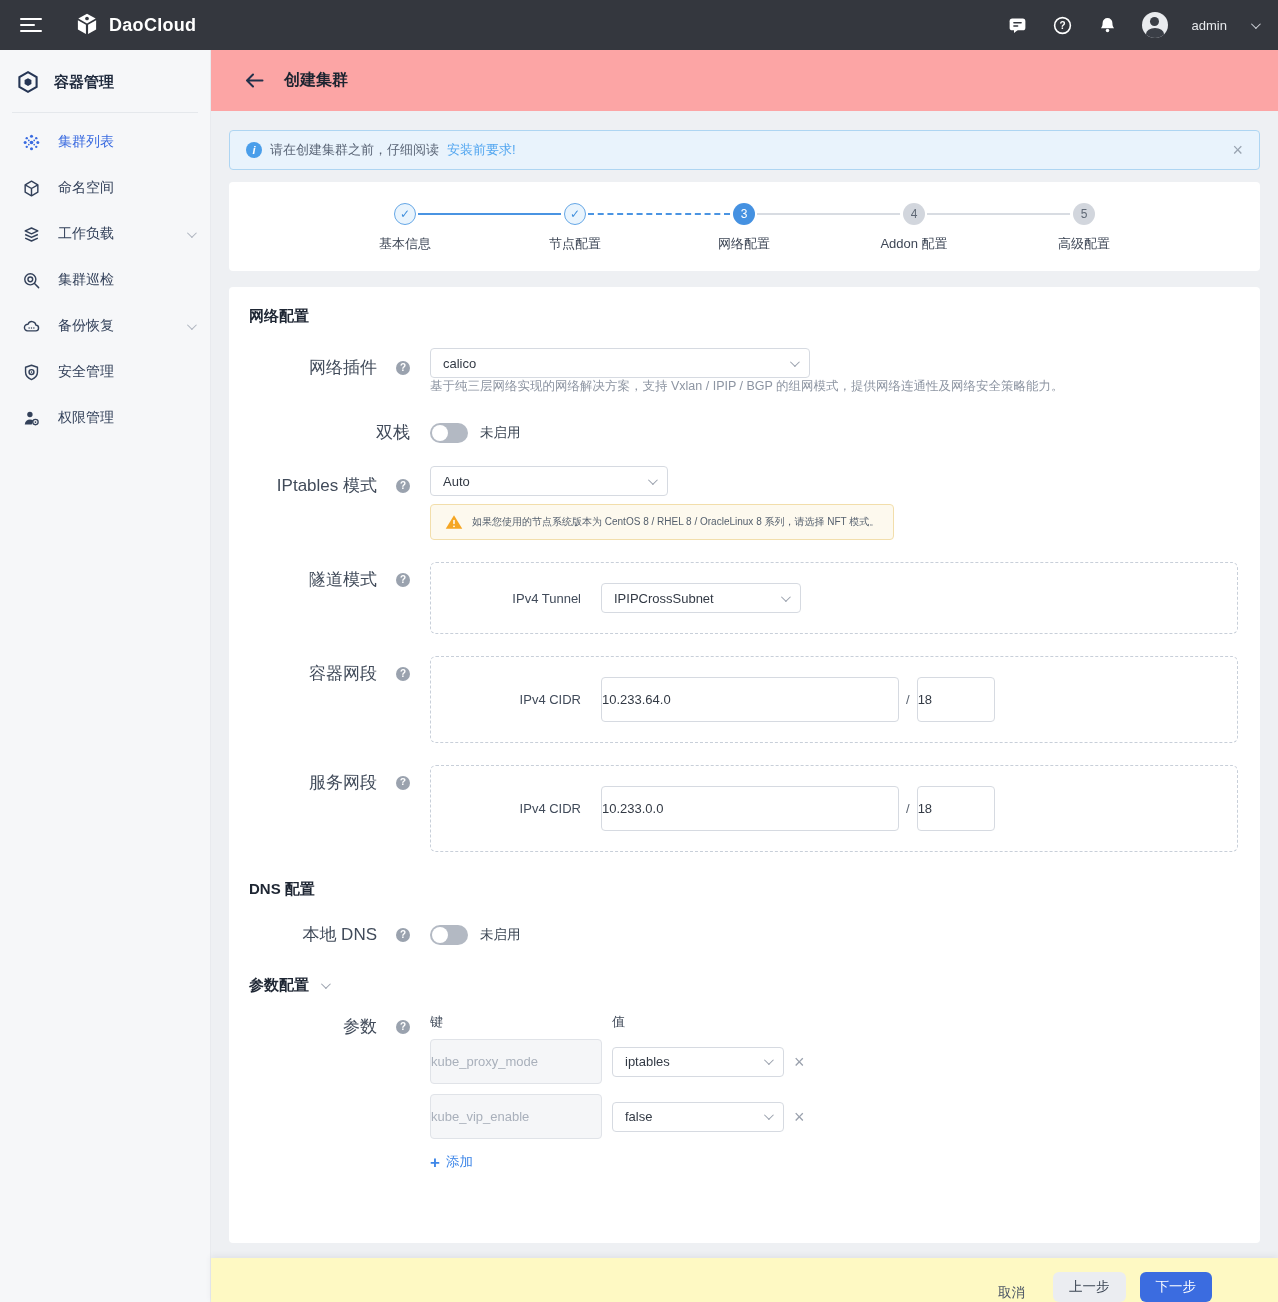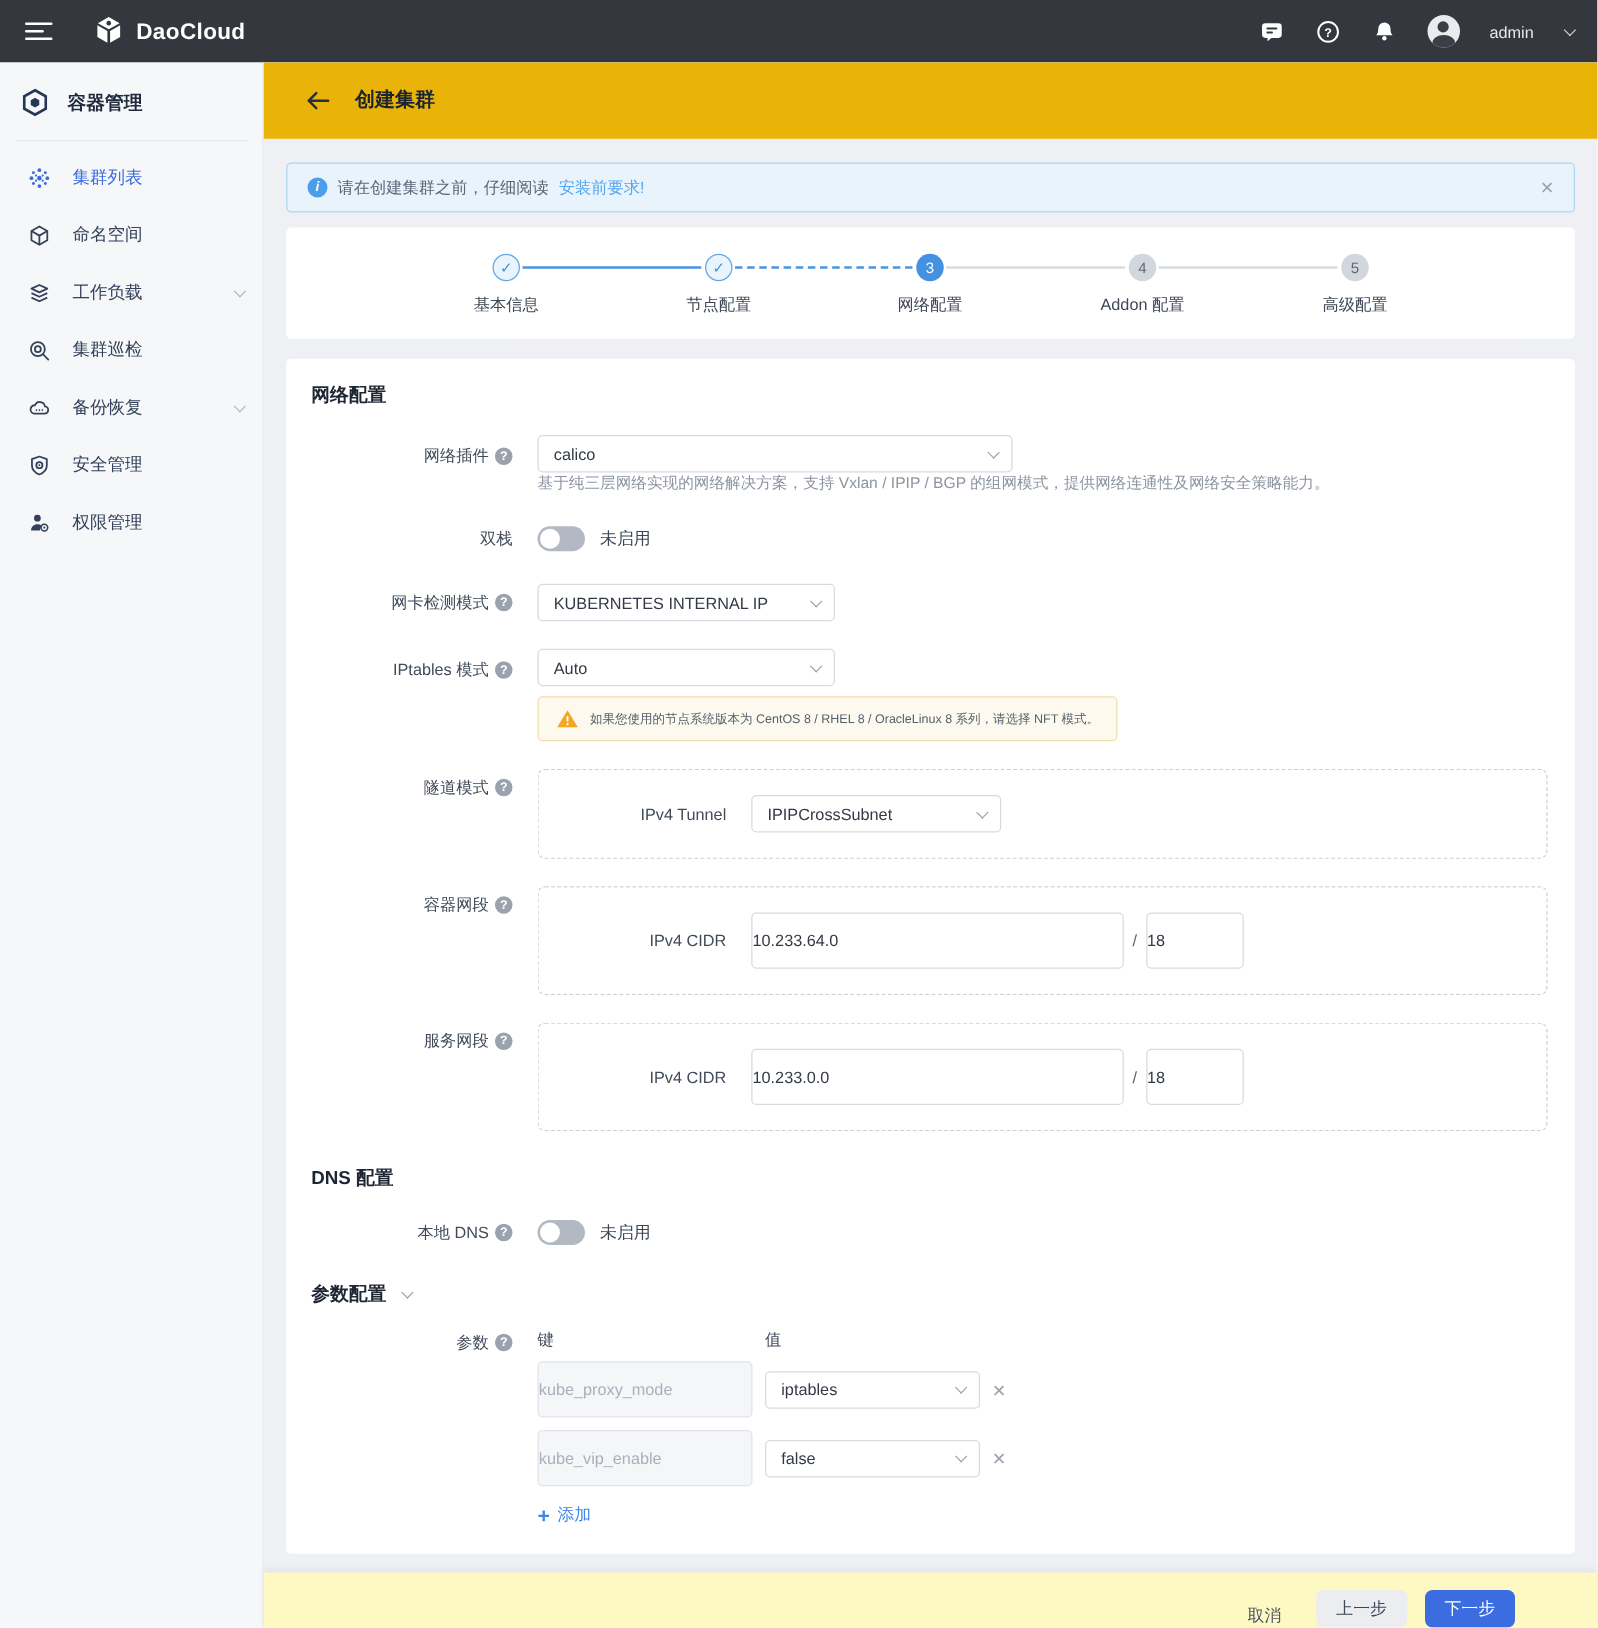--- a/index.html
+++ b/index.html
@@ -29,21 +29,21 @@
   .side-divider { height:1px; background:#e5e8ec; margin:0 12px; }
   .side-nav { padding-top:6px; }
   .side-item { height:46px; display:flex; align-items:center; padding:0 16px 0 22px; cursor:pointer; color:#33415a; font-size:14px; }
   .side-item .sicon { width:19px; height:19px; margin-right:17px; display:flex; align-items:center; justify-content:center; color:#33415a; }
   .side-item.active, .side-item.active .sicon { color:#3a6be0; }
   .side-item .slabel { flex:1; }
   .side-item .chev { border-color:#aeb4bf; }
 
   
   .main { flex:1; display:flex; flex-direction:column; background:#eef0f3; }
-  .titlebar { height:61px; background:#eab308; display:flex; align-items:center; padding:0 0 0 34px; gap:20px; }
+  .titlebar { height:61px; background:#fca5a5; display:flex; align-items:center; padding:0 0 0 34px; gap:20px; }
   .back-btn { cursor:pointer; display:flex; align-items:center; }
   .page-title { font-size:16px; font-weight:bold; color:#1c2430; }
   .content { flex:1; padding:19px 18px 0 18px; overflow:hidden; }
 
   
   .banner { height:40px; background:#e9f3fc; border:1px solid #aed5f2; border-radius:4px; display:flex; align-items:center; padding:0 16px; font-size:13px; color:#5a6576; gap:8px; }
   .info-ic { width:16px; height:16px; border-radius:50%; background:#4a9eea; color:#fff; font-size:11px; font-weight:bold; font-style:italic; display:flex; align-items:center; justify-content:center; flex:none; }
   .info-ic::before { content:"i"; }
   .banner a { color:#54a7f0; text-decoration:none; cursor:pointer; }
   .banner-close { margin-left:auto; color:#9aa5b2; font-size:18px; cursor:pointer; line-height:1; }
@@ -62,21 +62,21 @@
   .step-line { position:absolute; top:31px; height:0; }
   .step-line.solid-blue { border-top:2px solid #4a94e2; }
   .step-line.dashed-blue { border-top:2px dashed #4a94e2; }
   .step-line.gray { border-top:2px solid #d8dce2; }
   .step-label { position:absolute; top:53px; width:140px; text-align:center; font-size:13px; color:#3e4756; }
 
   
   .sec-title { font-size:15px; font-weight:bold; color:#1e2633; display:flex; align-items:center; gap:12px; }
   .row { display:flex; align-items:center; margin-top:26px; }
   .row.start { align-items:flex-start; }
-  .lbl { width:181px; flex:none; display:flex; justify-content:flex-end; align-items:center; gap:5px; padding-right:20px; font-size:13px; color:#414b5a; }
+  .lbl { width:181px; flex:none; display:flex; justify-content:flex-end; align-items:center; gap:19px; padding-right:20px; font-size:17px; color:#414b5a; }
   .help { width:14px; height:14px; border-radius:50%; background:#9aa2ae; color:#fff; font-size:10px; font-weight:bold; display:flex; align-items:center; justify-content:center; flex:none; cursor:pointer; }
   .help::before { content:"?"; }
   .select { height:30px; border:1px solid #d6dae1; border-radius:4px; background:#fff; display:flex; align-items:center; justify-content:space-between; padding:0 12px; font-size:13px; color:#333a45; cursor:pointer; }
   .select .chev { border-color:#9aa1ad; }
   .input { height:45px; border:1px solid #d6dae1; border-radius:4px; padding:0 0; font-size:13px; color:#333a45; font-family:inherit; background:#fff; }
   .helper { font-size:12.5px; color:#8d95a2; margin-top:0; }
   .warn { display:inline-flex; align-items:center; gap:9px; background:#fdf9ee; border:1px solid #f2deab; border-radius:4px; padding:9px 14px; font-size:10px; color:#55606e; margin-top:8px; }
   .toggle { width:38px; height:20px; border-radius:10px; background:#b3b9c3; position:relative; cursor:pointer; flex:none; }
   .toggle::after { content:""; position:absolute; width:16px; height:16px; border-radius:50%; background:#fff; top:2px; left:2px; }
   .toggle-state { margin-left:12px; font-size:13.5px; color:#3c4654; }
@@ -315,30 +315,20 @@
         </div>
 
         <div class="row">
           <div class="lbl">
             <span>双栈</span>
           </div>
           <span class="toggle"></span>
           <span class="toggle-state">未启用</span>
         </div>
 
-        <div class="row">
-          <div class="lbl">
-            <span>网卡检测模式</span>
-            <span class="help"></span>
-          </div>
-          <div class="select" style="width:238px;">
-            <span>KUBERNETES INTERNAL IP</span>
-              <span class="chev"></span>
-          </div>
-        </div>
 
         <div class="row start" style="margin-top:22px;">
           <div class="lbl" style="padding-top:8px;">
             <span>IPtables 模式</span>
             <span class="help"></span>
           </div>
           <div>
             <div class="select" style="width:238px;">
               <span>Auto</span>
                 <span class="chev"></span>

